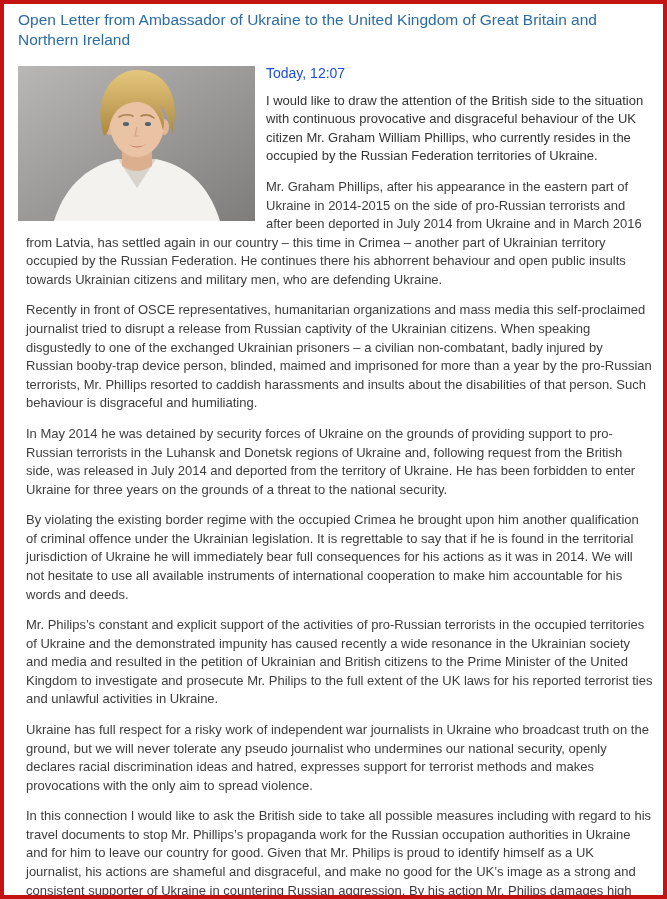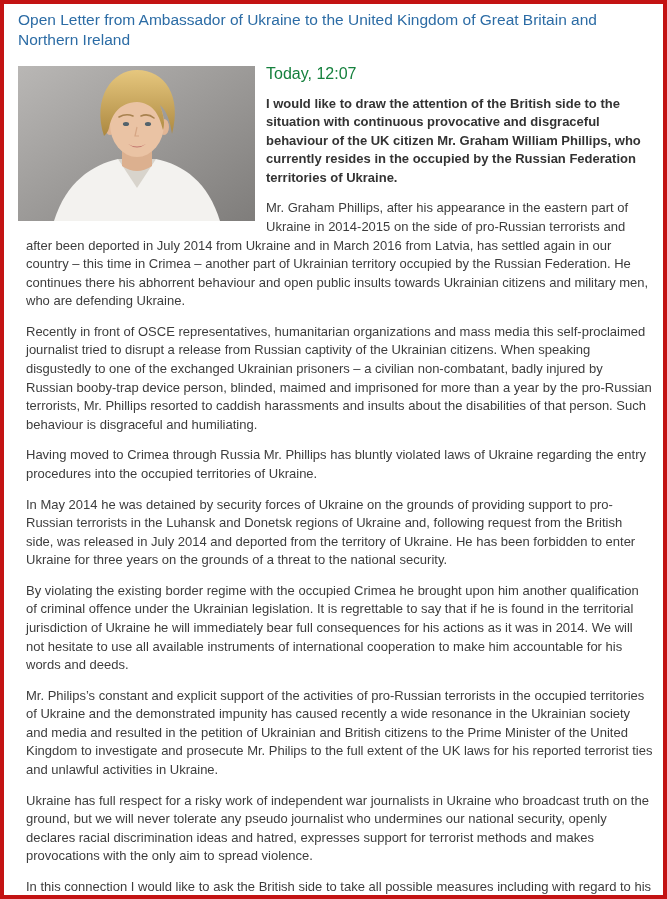--- a/index.html
+++ b/index.html
@@ -29,26 +29,26 @@
   }
   .photo {
     float: left;
     width: 237px;
     height: 155px;
     margin: 3px 11px 6px 0;
     overflow: hidden;
   }
   .photo svg { display: block; }
   .timestamp {
-    color: #15803d;
-    font-size: 16px;
+    color: #1d4ed8;
+    font-size: 14px;
     margin: 2px 0 9px 0;
   }
   .lead {
-    font-weight: bold;
+    font-weight: normal;
     color: #333333;
     margin: 0 0 12px 0;
   }
   .para { margin: 0 0 12px 8px; }
 </style>
 </head>
 <body>
 
 <div class="page">
 
@@ -84,21 +84,20 @@
         <path d="M110 78 q 9 5 18 0 q -9 7 -18 0 Z" fill="#c2766e"></path>
       </svg>
     </div>
 
     <div class="timestamp">Today, 12:07</div>
 
     <p class="lead">I would like to draw the attention of the British side to the situation with continuous provocative and disgraceful behaviour of the UK citizen Mr. Graham William Phillips, who currently resides in the occupied by the Russian Federation territories of Ukraine.</p>
 
     <p class="para">Mr. Graham Phillips, after his appearance in the eastern part of Ukraine in 2014-2015 on the side of pro-Russian terrorists and after been deported in July 2014 from Ukraine and in March 2016 from Latvia, has settled again in our country – this time in Crimea – another part of Ukrainian territory occupied by the Russian Federation. He continues there his abhorrent behaviour and open public insults towards Ukrainian citizens and military men, who are defending Ukraine.</p>
     <p class="para">Recently in front of OSCE representatives, humanitarian organizations and mass media this self-proclaimed journalist tried to disrupt a release from Russian captivity of the Ukrainian citizens. When speaking disgustedly to one of the exchanged Ukrainian prisoners – a civilian non-combatant, badly injured by Russian booby-trap device person, blinded, maimed and imprisoned for more than a year by the pro-Russian terrorists, Mr. Phillips resorted to caddish harassments and insults about the disabilities of that person. Such behaviour is disgraceful and humiliating.</p>
-    <p class="para">Having moved to Crimea through Russia Mr. Phillips has bluntly violated laws of Ukraine regarding the entry procedures into the occupied territories of Ukraine.</p>
     <p class="para">In May 2014 he was detained by security forces of Ukraine on the grounds of providing support to pro-Russian terrorists in the Luhansk and Donetsk regions of Ukraine and, following request from the British side, was released in July 2014 and deported from the territory of Ukraine. He has been forbidden to enter Ukraine for three years on the grounds of a threat to the national security.</p>
     <p class="para">By violating the existing border regime with the occupied Crimea he brought upon him another qualification of criminal offence under the Ukrainian legislation. It is regrettable to say that if he is found in the territorial jurisdiction of Ukraine he will immediately bear full consequences for his actions as it was in 2014. We will not hesitate to use all available instruments of international cooperation to make him accountable for his words and deeds.</p>
     <p class="para">Mr. Philips’s constant and explicit support of the activities of pro-Russian terrorists in the occupied territories of Ukraine and the demonstrated impunity has caused recently a wide resonance in the Ukrainian society and media and resulted in the petition of Ukrainian and British citizens to the Prime Minister of the United Kingdom to investigate and prosecute Mr. Philips to the full extent of the UK laws for his reported terrorist ties and unlawful activities in Ukraine.</p>
     <p class="para">Ukraine has full respect for a risky work of independent war journalists in Ukraine who broadcast truth on the ground, but we will never tolerate any pseudo journalist who undermines our national security, openly declares racial discrimination ideas and hatred, expresses support for terrorist methods and makes provocations with the only aim to spread violence.</p>
     <p class="para">In this connection I would like to ask the British side to take all possible measures including with regard to his travel documents to stop Mr. Phillips’s propaganda work for the Russian occupation authorities in Ukraine and for him to leave our country for good. Given that Mr. Philips is proud to identify himself as a UK journalist, his actions are shameful and disgraceful, and make no good for the UK’s image as a strong and consistent supporter of Ukraine in countering Russian aggression. By his action Mr. Philips damages high standards of British journalism.</p>
 
   </div>
 </div>
 
 </body></html>

